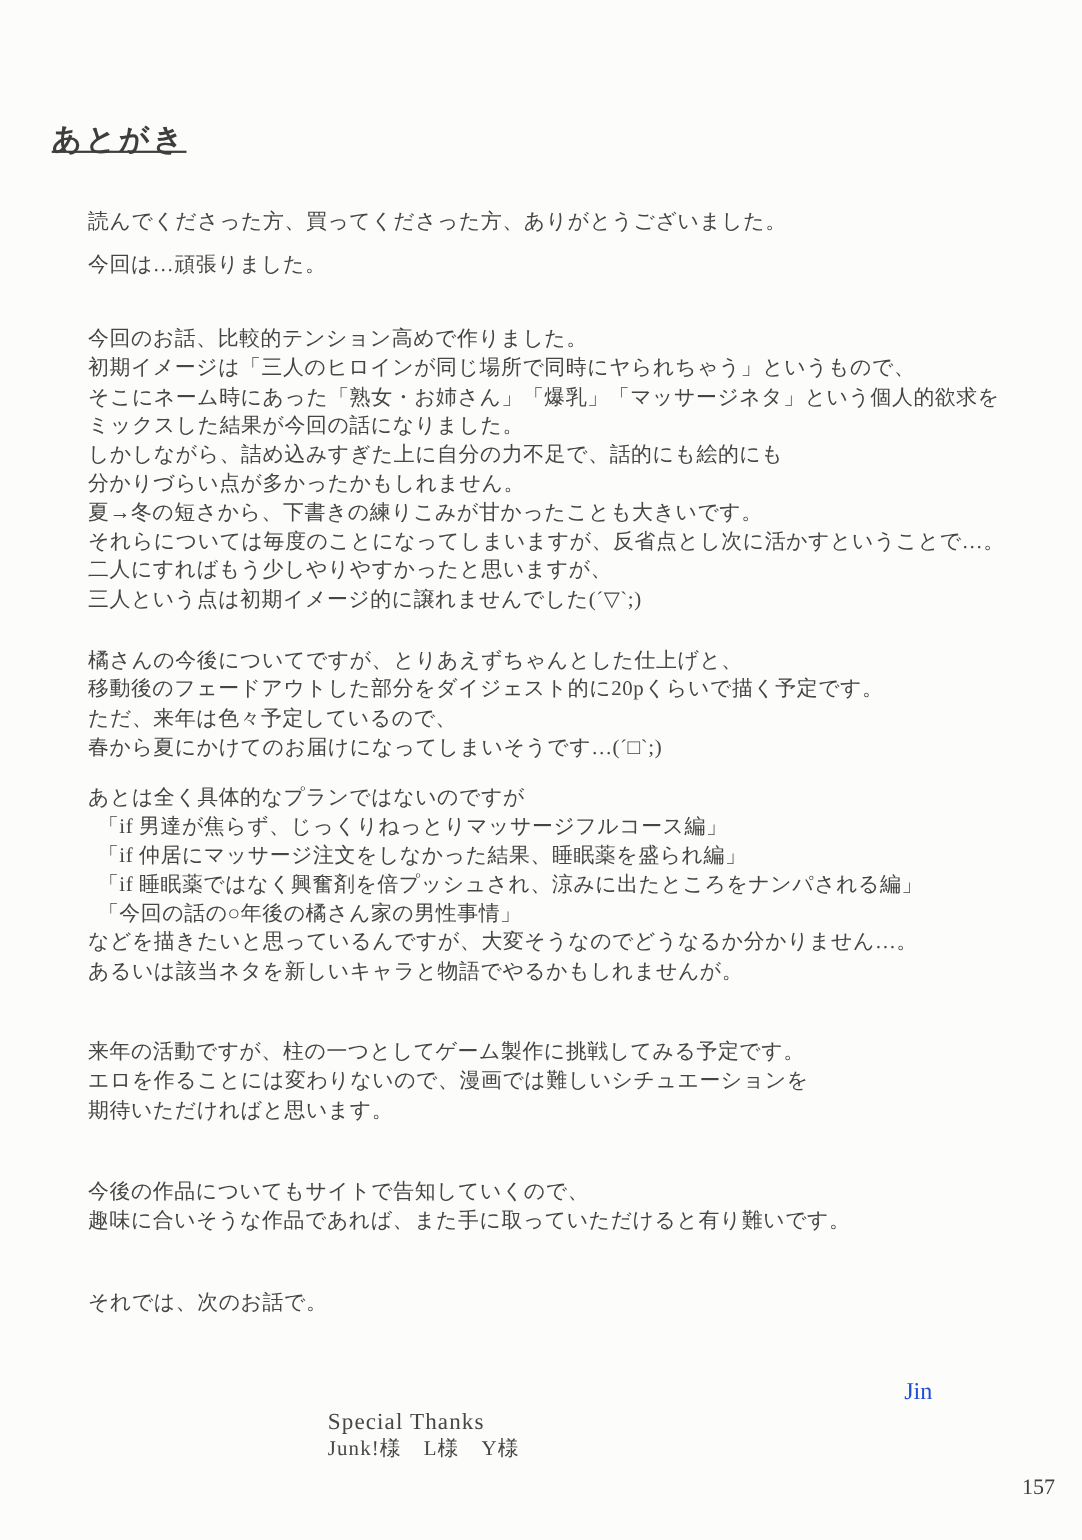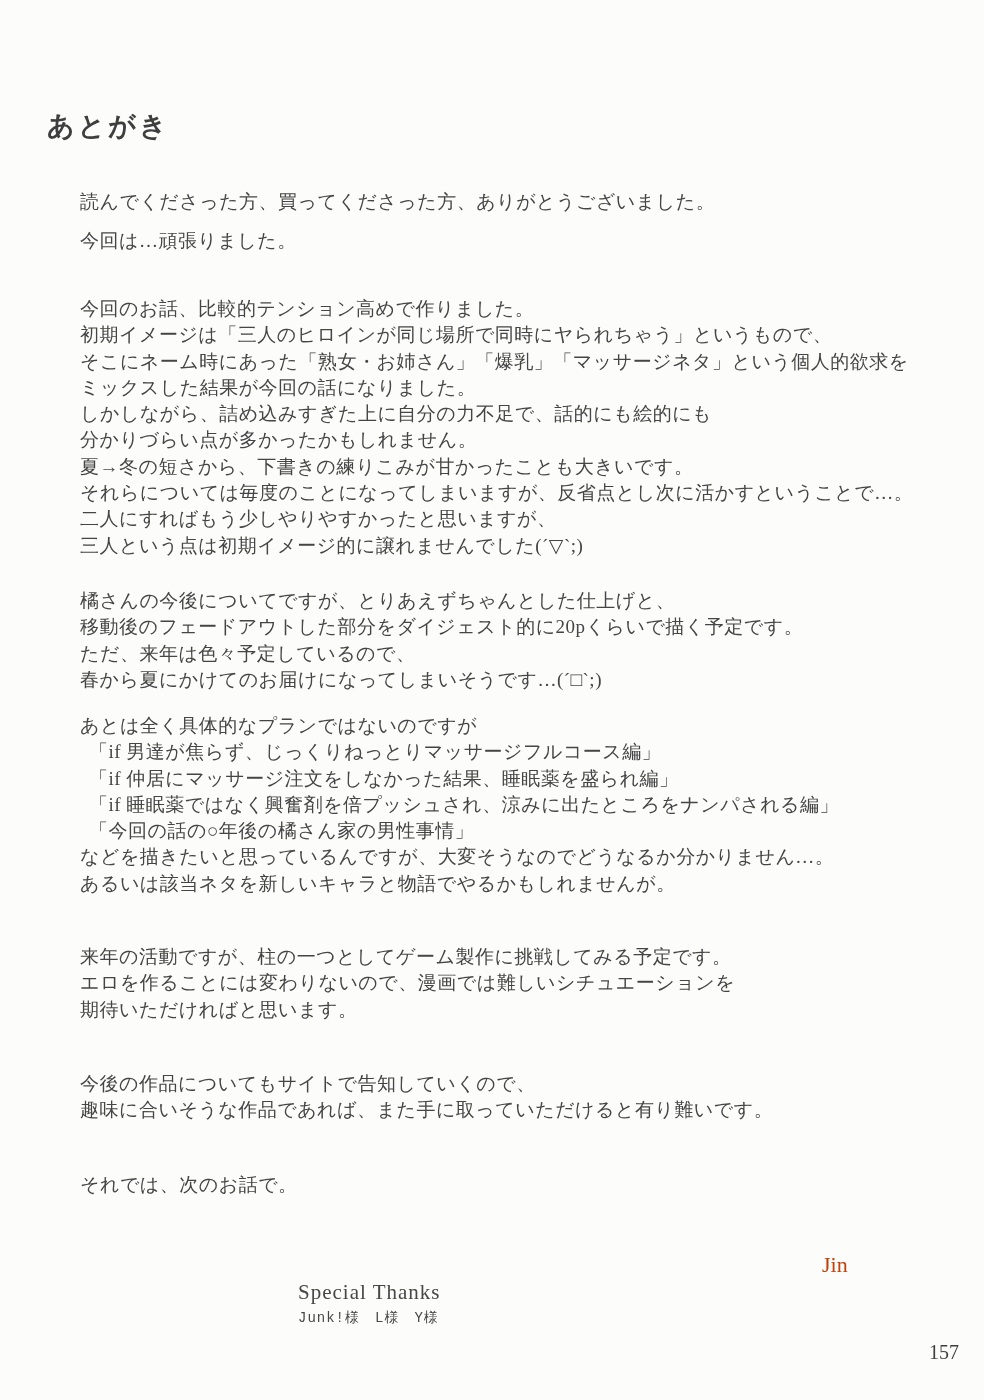--- a/index.html
+++ b/index.html
@@ -17,20 +17,21 @@
     color: #454545;
   }
   .title {
     position: absolute;
     left: 47px;
     top: 90px;
     font-size: 27px;
     letter-spacing: 3px;
     color: #3e3e3e;
     white-space: nowrap;
+    text-decoration: underline;
   }
   .para {
     position: absolute;
     left: 80px;
   }
   .line {
     font-size: 19px;
     line-height: 26.3px;
     letter-spacing: 0.5px;
     white-space: nowrap;
@@ -42,40 +43,39 @@
   .p3 { top: 588px; }
   .p4 { top: 713px; }
   .p5 { top: 944px; }
   .p6 { top: 1071px; }
   .p7 { top: 1172px; }
   .signature {
     position: absolute;
     left: 822px;
     top: 1252px;
     font-size: 22px;
-    color: #c2410c;
+    color: #1d4ed8;
   }
   .thanks {
     position: absolute;
     left: 298px;
     top: 1279px;
     width: 400px;
   }
   .thanks-heading {
     font-size: 21px;
     line-height: 26px;
     letter-spacing: 1px;
     color: #474747;
   }
   .thanks-names {
-    font-size: 14px;
+    font-size: 19px;
     line-height: 26px;
     letter-spacing: 1px;
     color: #474747;
-    font-family: Liberation Mono, monospace;
   }
   .page-number {
     position: absolute;
     left: 929px;
     top: 1341px;
     font-size: 20px;
     color: #3f3f3f;
   }
 </style>
 </head>

